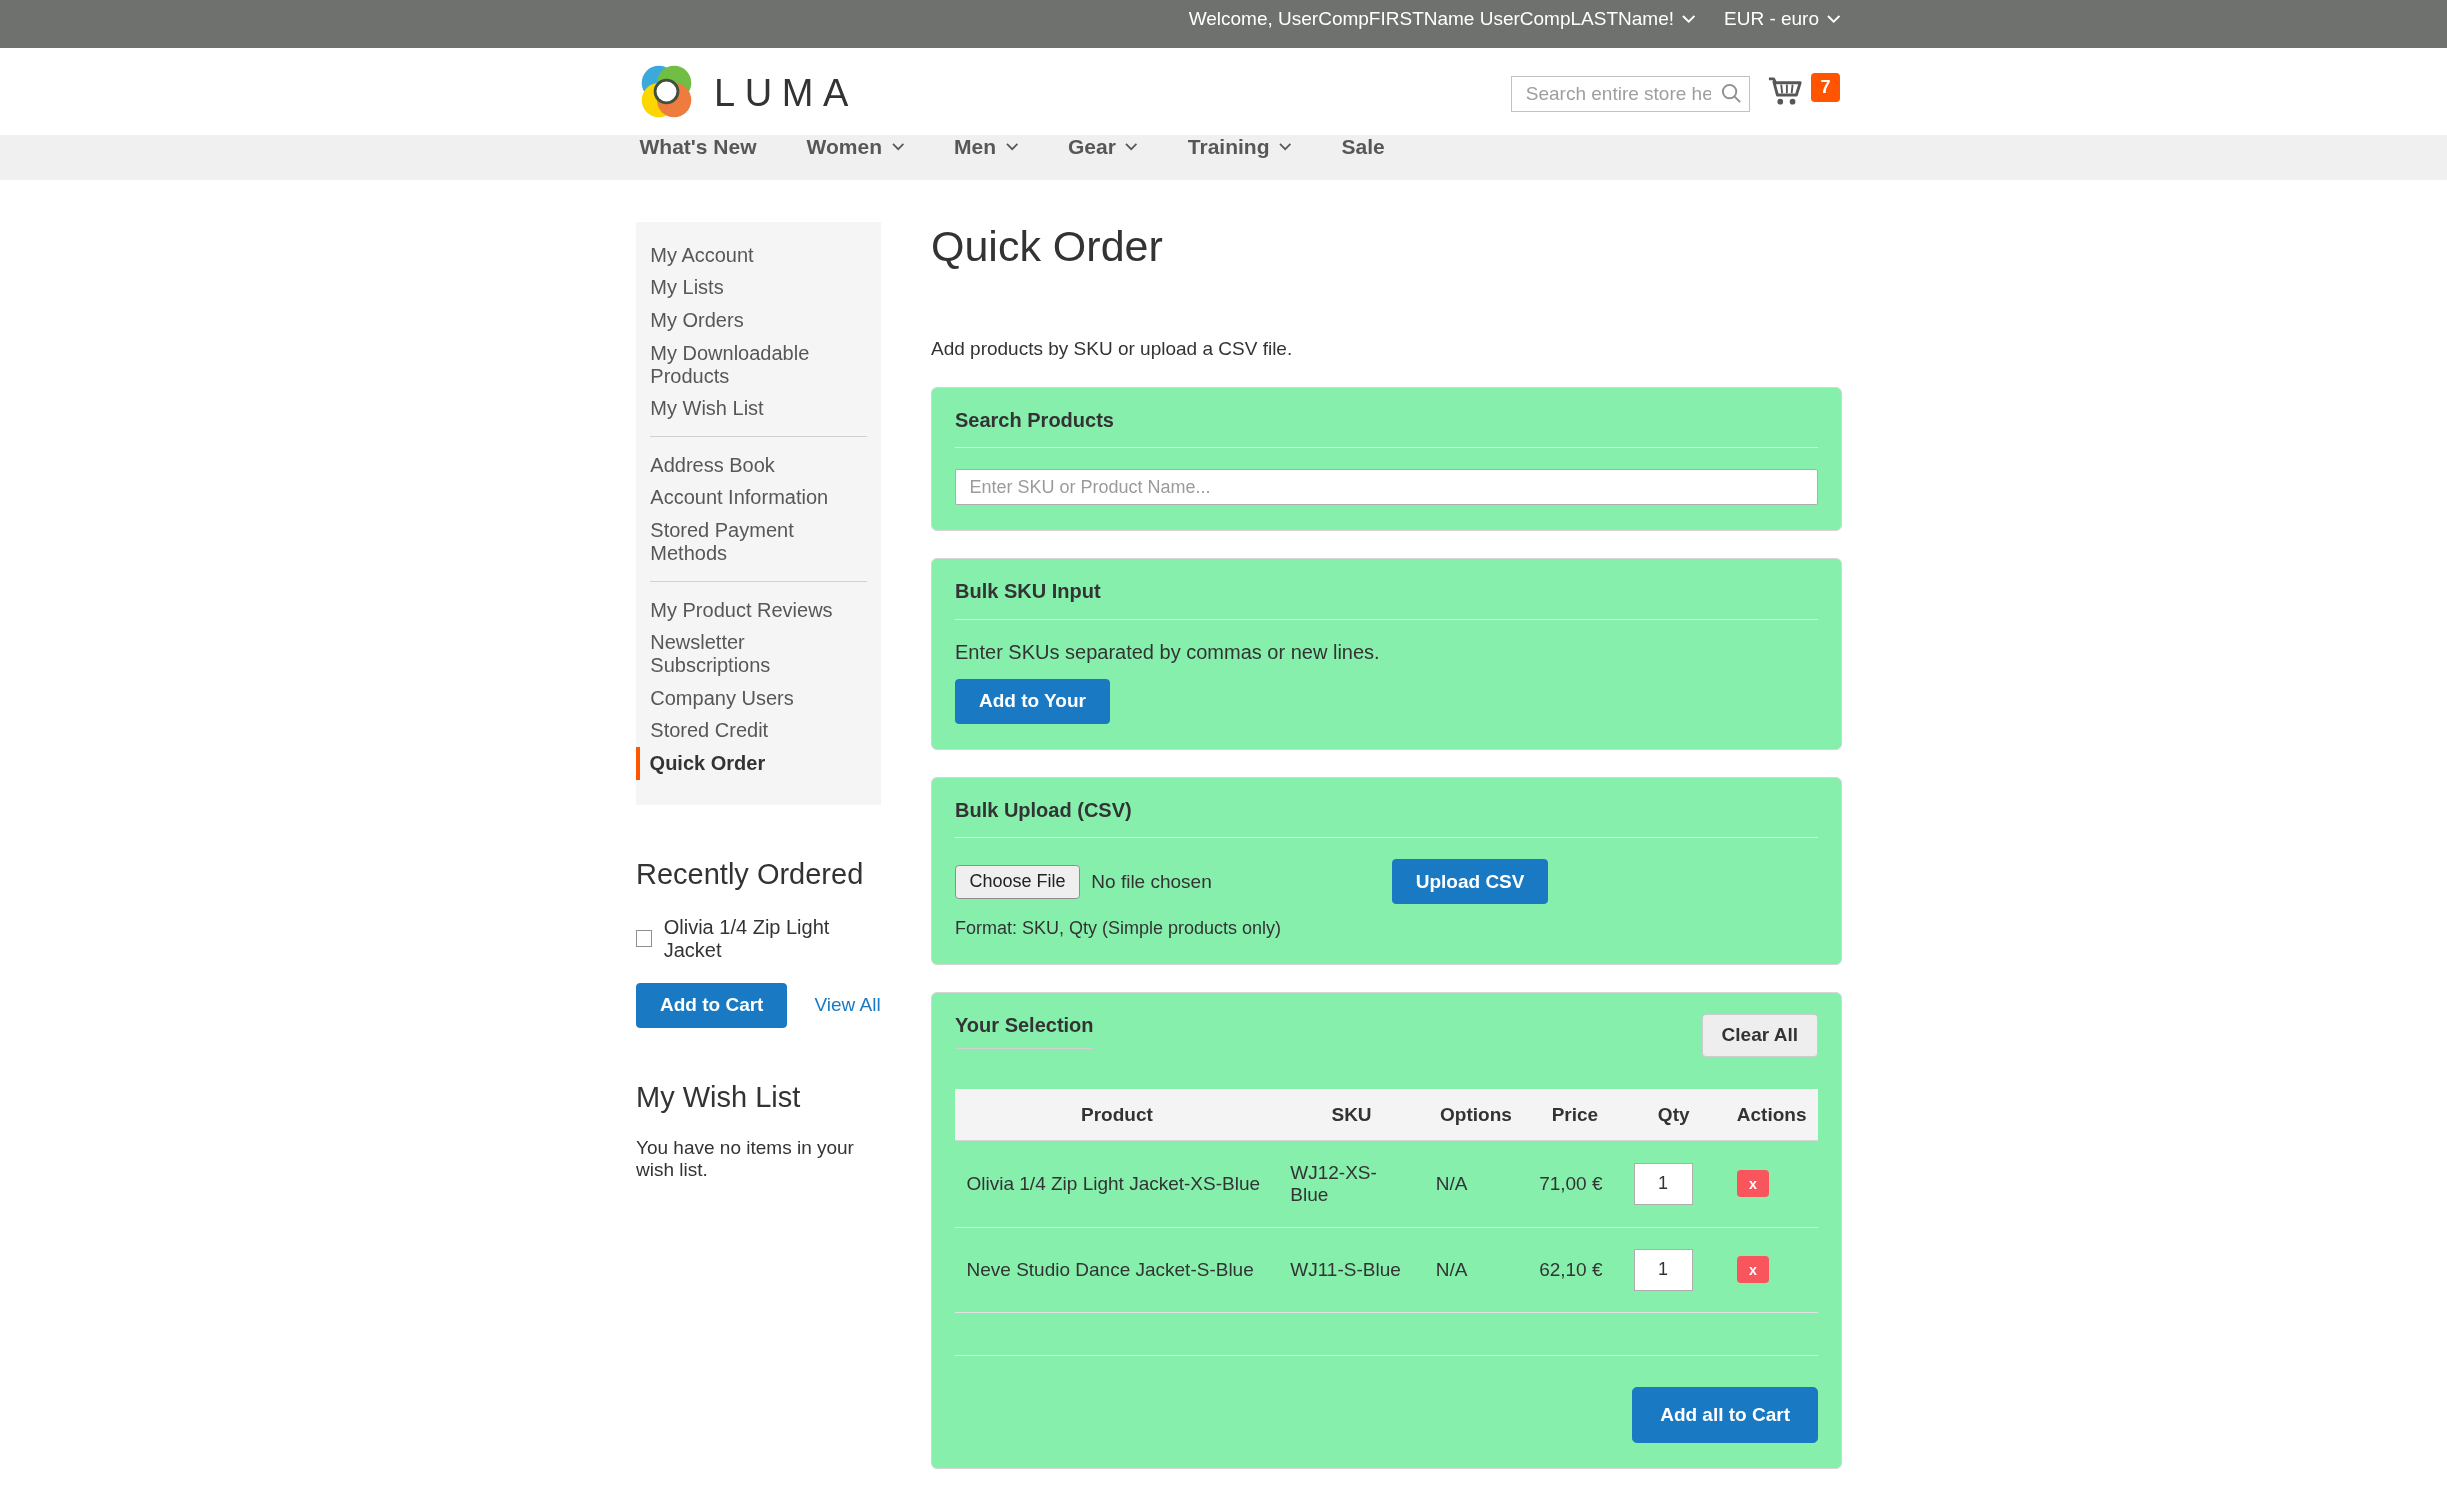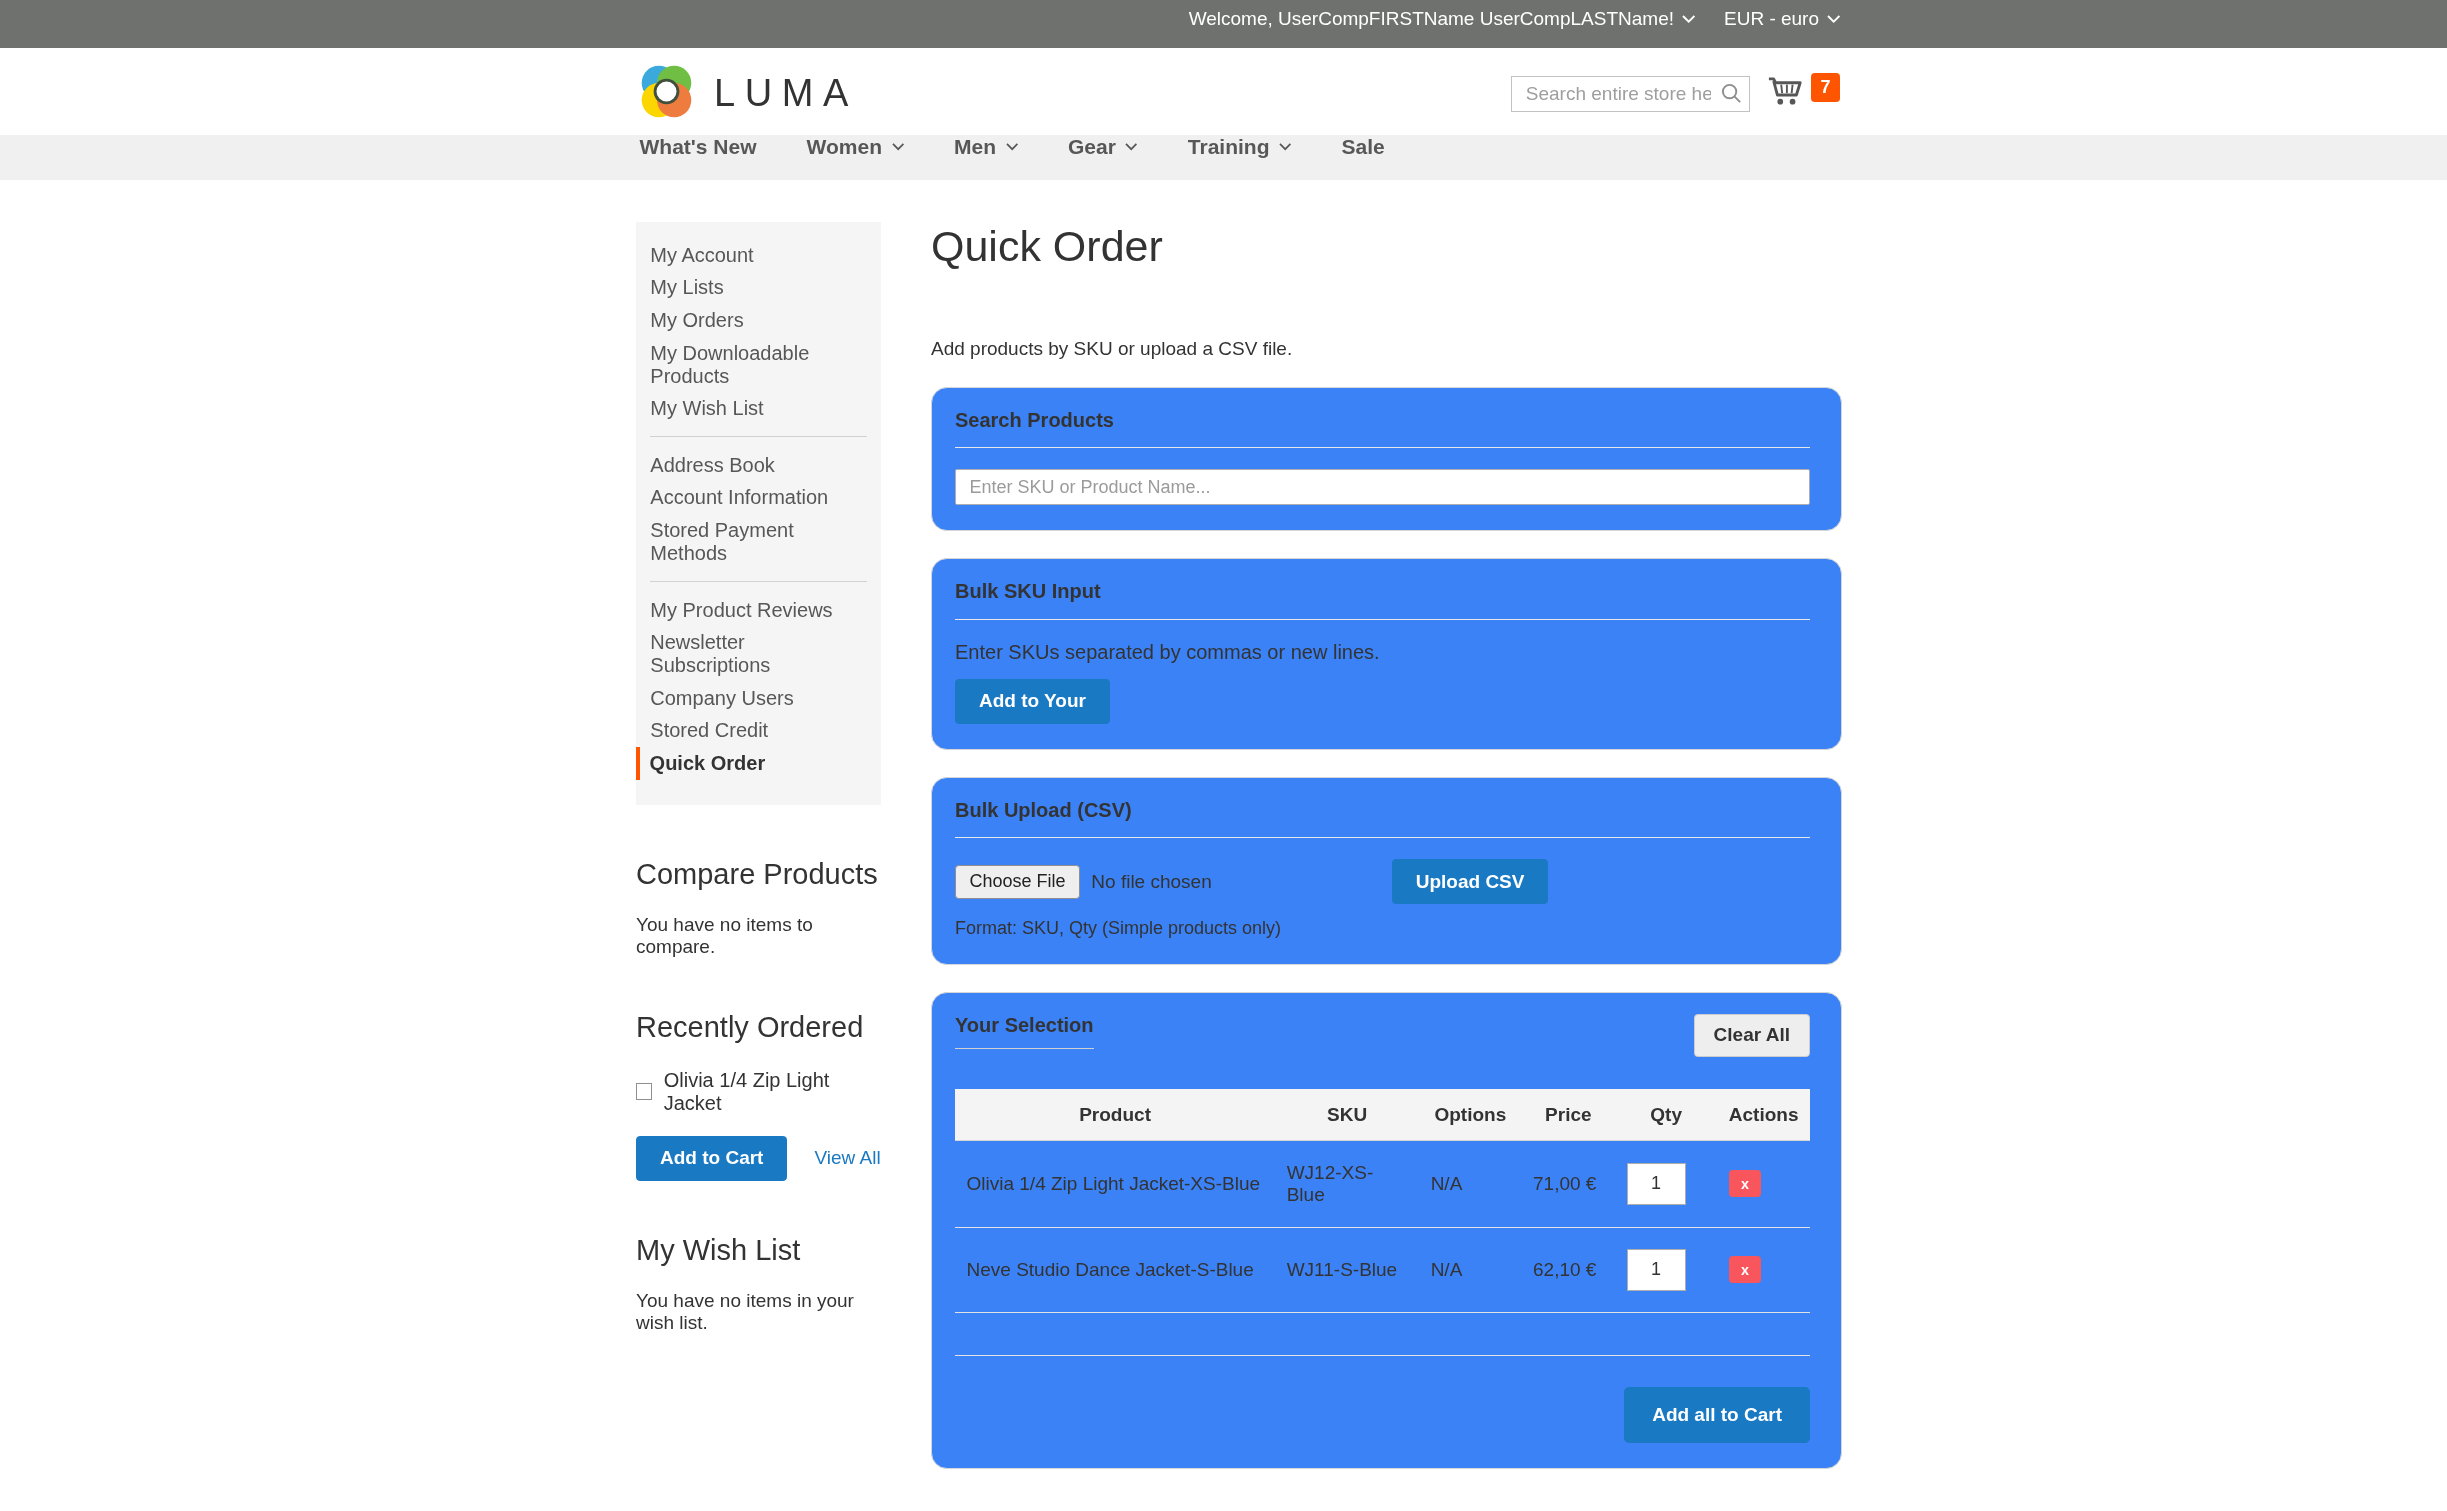--- a/index.html
+++ b/index.html
@@ -61,21 +61,21 @@
   .side-actions { margin-top:21px; display:flex; align-items:center; gap:27px; }
 
   
   .btn-primary { background:#1979c3; color:#fff; border:1px solid #1979c3; font-weight:700; font-size:19px; padding:10.5px 23px; border-radius:3.8px; cursor:pointer; font-family:inherit; }
   .link-blue { color:#1979c3; font-size:19px; text-decoration:none; cursor:pointer; }
   .btn-gray { background:#eee; border:1px solid #ccc; color:#333; font-weight:700; font-size:19px; padding:9.6px 19px; border-radius:3.8px; cursor:pointer; font-family:inherit; }
 
   
   h1.page-title { font-size:43px; font-weight:300; color:#333; }
   .intro { margin-top:67px; font-size:19px; color:#333; }
-  .card { border:1px solid #d6d6d6; border-radius:16px; padding:21px 31px 25px 23px; margin-top:27px; background:#3b82f6; }
+  .card { border:1px solid #d6d6d6; border-radius:6px; padding:21px 23px 25px 23px; margin-top:27px; background:#86efac; }
   .card-title { font-size:20px; font-weight:700; color:#333; }
   .card-divider { border:none; border-top:1px solid #e8e8e8; margin:15.3px 0 21px 0; }
   .wide-input { width:100%; height:36px; border:1px solid #adadad; border-radius:1.9px; padding:0 13.4px; font-size:18px; font-family:inherit; color:#333; outline:none; }
   .wide-input::placeholder, textarea::placeholder { color:#9b9b9b; }
   .hint { font-size:20px; color:#333; margin-bottom:15.3px; }
   textarea.sku-area { width:100%; height:94px; border:1px solid #adadad; padding:11.5px 13.4px; font-size:18px; font-family:inherit; color:#333; resize:both; outline:none; }
   .card .btn-row { margin-top:15.3px; }
 
   .file-row { display:flex; align-items:center; }
   .choose-file { background:#efefef; border:1px solid #8f8f8f; border-radius:3.8px; font-size:18px; color:#222; padding:5.7px 13.4px; cursor:pointer; font-family:inherit; }
@@ -222,24 +222,20 @@
           <li class="item"><span>Stored Payment Methods</span></li>
           <li class="divider"></li>
           <li class="item"><span>My Product Reviews</span></li>
           <li class="item"><span>Newsletter Subscriptions</span></li>
           <li class="item"><span>Company Users</span></li>
           <li class="item"><span>Stored Credit</span></li>
           <li class="item active"><span>Quick Order</span></li>
         </ul>
       </nav>
 
-      <div class="side-section">
-        <div class="side-title">Compare Products</div>
-        <div class="side-empty">You have no items to compare.</div>
-      </div>
 
       <div class="side-section">
         <div class="side-title">Recently Ordered</div>
         <div class="recent-item">
           <input type="checkbox" style="">
           <label>Olivia 1/4 Zip Light Jacket</label>
         </div>
         <div class="side-actions">
           <button class="btn-primary">Add to Cart</button>
           <a class="link-blue">View All</a>

